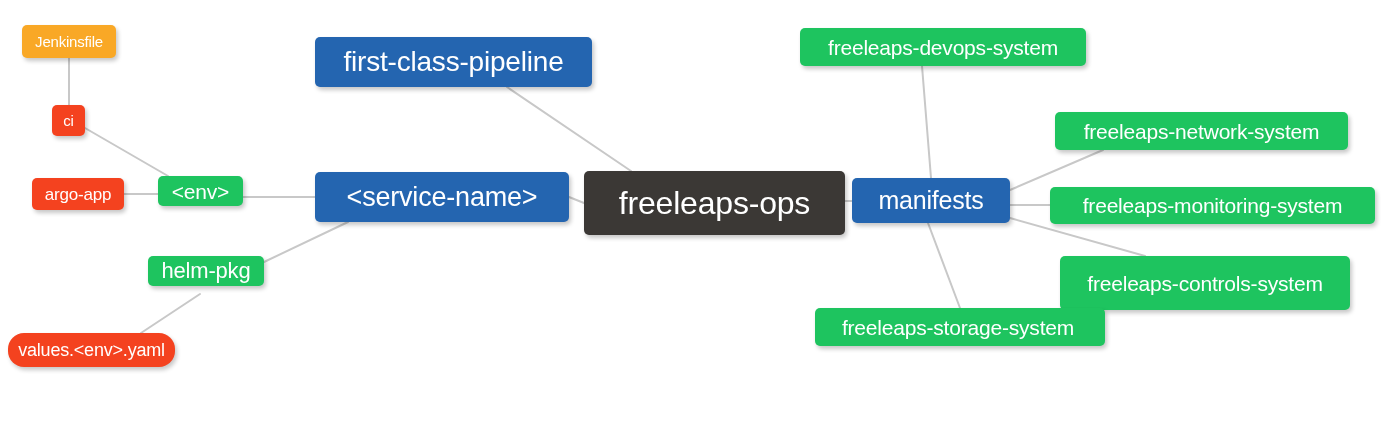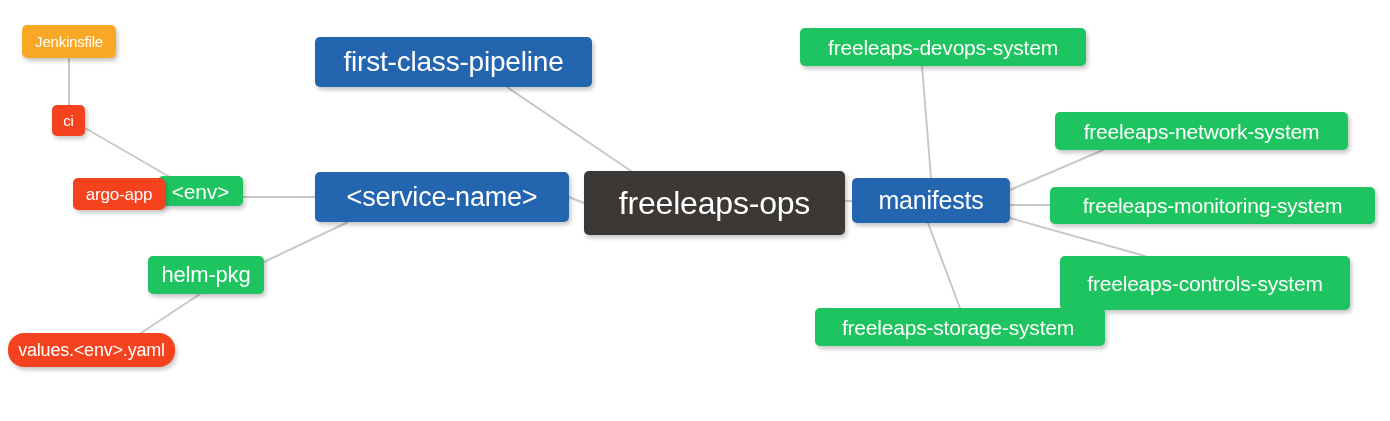--- a/index.html
+++ b/index.html
@@ -62,24 +62,24 @@
       <line x1="1010" y1="205" x2="1050" y2="205" stroke="#c8c8c8" stroke-width="2" stroke-linecap="round"></line>
       <line x1="1010" y1="218" x2="1145" y2="256" stroke="#c8c8c8" stroke-width="2" stroke-linecap="round"></line>
       <line x1="928" y1="223" x2="960" y2="308" stroke="#c8c8c8" stroke-width="2" stroke-linecap="round"></line>
     </svg>
   <div id="nodes">
       <div class="node n-root" style="left: 584px; top: 171px; width: 261px; height: 64px; font-size: 32px; background: rgb(59, 56, 53); color: rgb(255, 255, 255);">freeleaps-ops</div>
       <div class="node n-blue" style="left: 315px; top: 37px; width: 277px; height: 50px; font-size: 28px; background: rgb(36, 101, 176); color: rgb(255, 255, 255);">first-class-pipeline</div>
       <div class="node n-blue" style="left: 315px; top: 172px; width: 254px; height: 50px; font-size: 27px; background: rgb(36, 101, 176); color: rgb(255, 255, 255);">&lt;service-name&gt;</div>
       <div class="node n-blue" style="left: 852px; top: 178px; width: 158px; height: 45px; font-size: 25px; background: rgb(36, 101, 176); color: rgb(255, 255, 255);">manifests</div>
       <div class="node n-green" style="left: 158px; top: 176px; width: 85px; height: 30px; font-size: 21px; background: rgb(30, 196, 95); color: rgb(255, 255, 255);">&lt;env&gt;</div>
-      <div class="node n-green" style="left: 148px; top: 256px; width: 116px; height: 38px; font-size: 22px; background: rgb(30, 196, 95); color: rgb(255, 255, 255);">helm-pkg</div>
+      <div class="node n-green" style="left: 148px; top: 256px; width: 116px; height: 30px; font-size: 22px; background: rgb(30, 196, 95); color: rgb(255, 255, 255);">helm-pkg</div>
       <div class="node n-red" style="left: 52px; top: 105px; width: 33px; height: 31px; font-size: 15px; background: rgb(244, 66, 31); color: rgb(255, 255, 255);">ci</div>
       <div class="node n-orange" style="left: 22px; top: 25px; width: 94px; height: 33px; font-size: 15px; background: rgb(249, 168, 38); color: rgb(255, 255, 255);">Jenkinsfile</div>
-      <div class="node n-red" style="left: 32px; top: 178px; width: 92px; height: 32px; font-size: 17px; background: rgb(244, 66, 31); color: rgb(255, 255, 255); margin-left: 41px;">argo-app</div>
+      <div class="node n-red" style="left: 32px; top: 178px; width: 92px; height: 32px; font-size: 17px; background: rgb(244, 66, 31); color: rgb(255, 255, 255);">argo-app</div>
       <div class="node n-red" style="left: 8px; top: 333px; width: 167px; height: 34px; font-size: 18px; background: rgb(244, 66, 31); color: rgb(255, 255, 255); border-radius: 16px;">values.&lt;env&gt;.yaml</div>
       <div class="node n-green" style="left: 800px; top: 28px; width: 286px; height: 38px; font-size: 21px; background: rgb(30, 196, 95); color: rgb(255, 255, 255);">freeleaps-devops-system</div>
       <div class="node n-green" style="left: 1055px; top: 112px; width: 293px; height: 38px; font-size: 21px; background: rgb(30, 196, 95); color: rgb(255, 255, 255);">freeleaps-network-system</div>
       <div class="node n-green" style="left: 1050px; top: 187px; width: 325px; height: 37px; font-size: 21px; background: rgb(30, 196, 95); color: rgb(255, 255, 255);">freeleaps-monitoring-system</div>
       <div class="node n-green" style="left: 1060px; top: 256px; width: 290px; height: 54px; font-size: 21px; background: rgb(30, 196, 95); color: rgb(255, 255, 255);">freeleaps-controls-system</div>
       <div class="node n-green" style="left: 815px; top: 308px; width: 290px; height: 38px; font-size: 21px; background: rgb(30, 196, 95); color: rgb(255, 255, 255); padding-left: 6px;">freeleaps-storage-system</div>
     </div>
 </div>
 
 </body></html>

